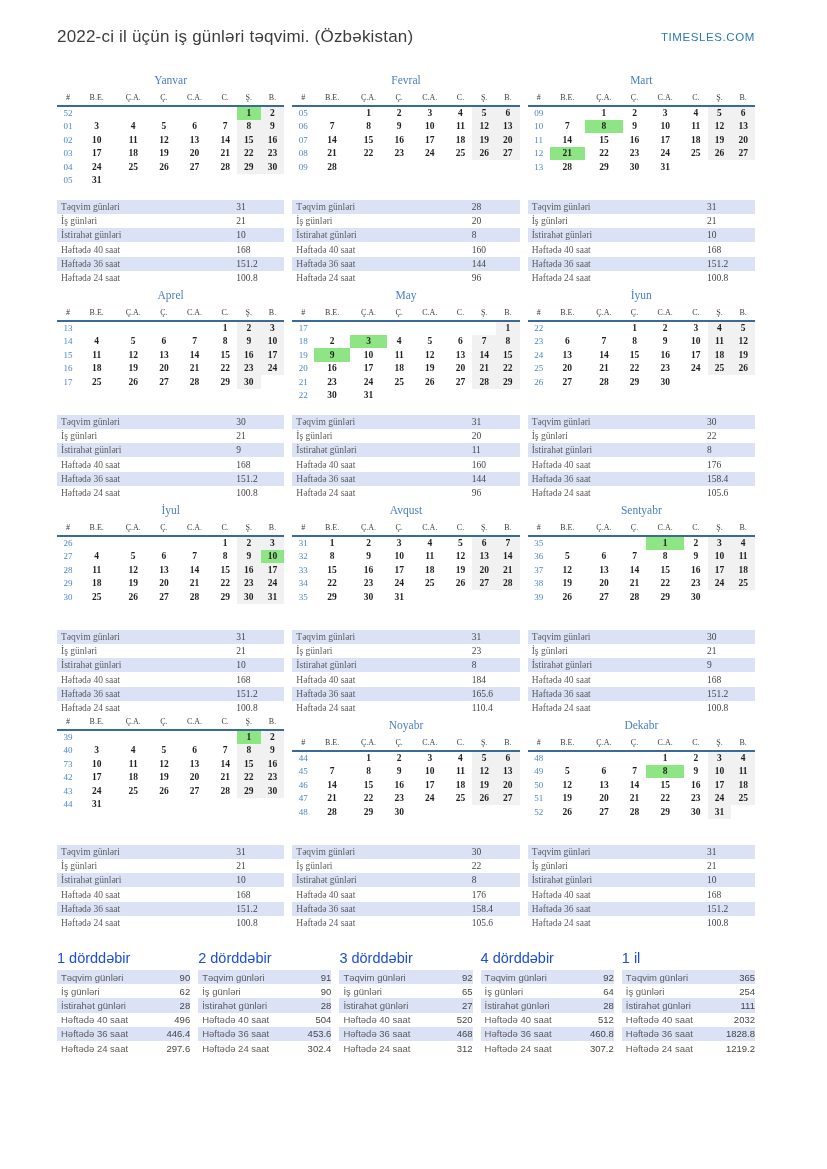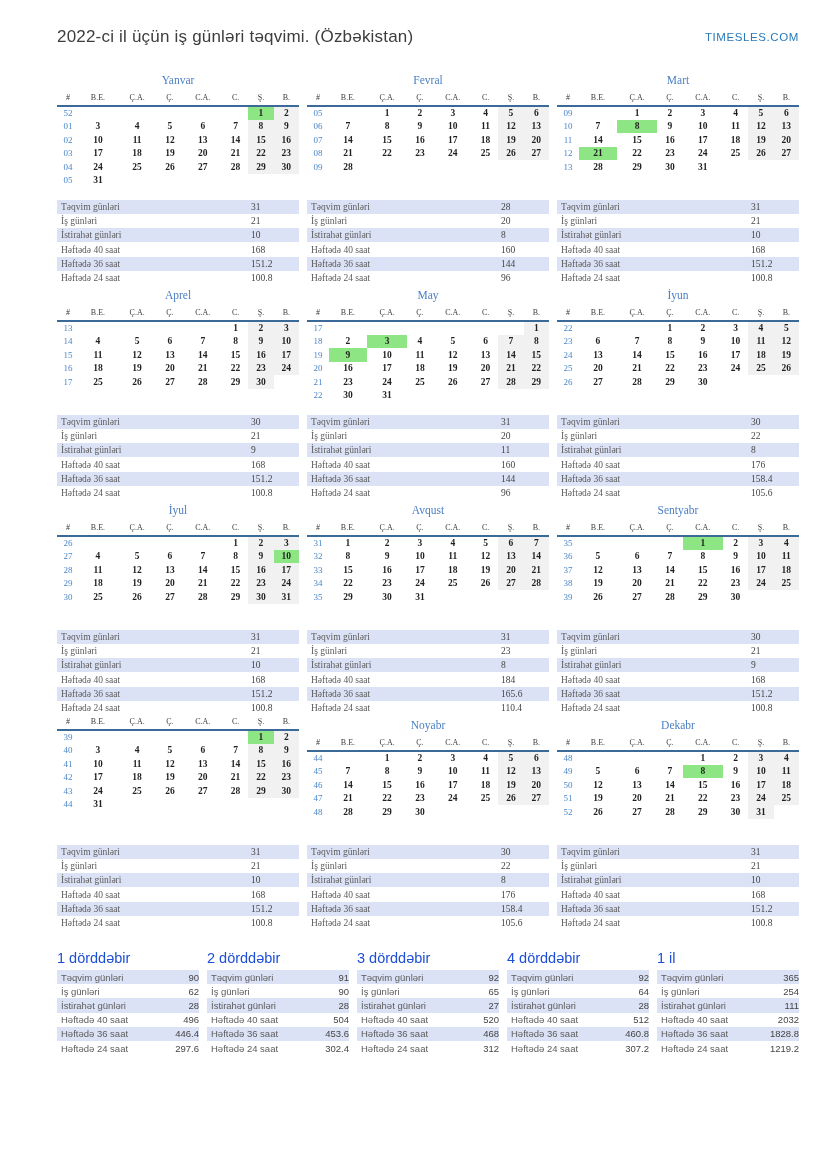--- a/index.html
+++ b/index.html
@@ -11,21 +11,21 @@
     --weekend-gray:#f1f1f1;
     --alt-blue:#dbe2f5;
   }
   *{box-sizing:border-box;}
   html,body{margin:0;padding:0;}
   body{
     width:827px;height:1169px;background:#ffffff;
     font-family:"Liberation Sans", sans-serif;
     -webkit-font-smoothing:antialiased;
   }
-  .page{padding:14px 28px 0 57px;}
+  .page{padding:14px 72px 0 57px;}
 
   .header{display:flex;justify-content:space-between;align-items:center;height:46px;margin-bottom:10px;}
   .page-title{font-size:17px;color:#3d3d3d;letter-spacing:.2px;}
   .brand{font-size:11.5px;color:var(--brand-blue);letter-spacing:.6px;text-decoration:none;}
 
   .months-grid{display:grid;grid-template-columns:repeat(3,1fr);column-gap:8px;font-family:Liberation Serif, serif;}
   .month-block{height:215px;display:flex;flex-direction:column;}
   .month-name{text-align:center;color:var(--month-blue);font-size:11.5px;height:21px;line-height:21px;}
 
   table{border-collapse:collapse;width:100%;}
@@ -983,21 +983,21 @@
               <td class="wk">40</td>
               <td class="day">3</td>
               <td class="day">4</td>
               <td class="day">5</td>
               <td class="day">6</td>
               <td class="day">7</td>
               <td class="day we">8</td>
               <td class="day we">9</td>
             </tr>
             <tr>
-              <td class="wk">41</td>
+              <td class="wk">73</td>
               <td class="day">10</td>
               <td class="day">11</td>
               <td class="day">12</td>
               <td class="day">13</td>
               <td class="day">14</td>
               <td class="day we">15</td>
               <td class="day we">16</td>
             </tr>
             <tr>
               <td class="wk">42</td>

